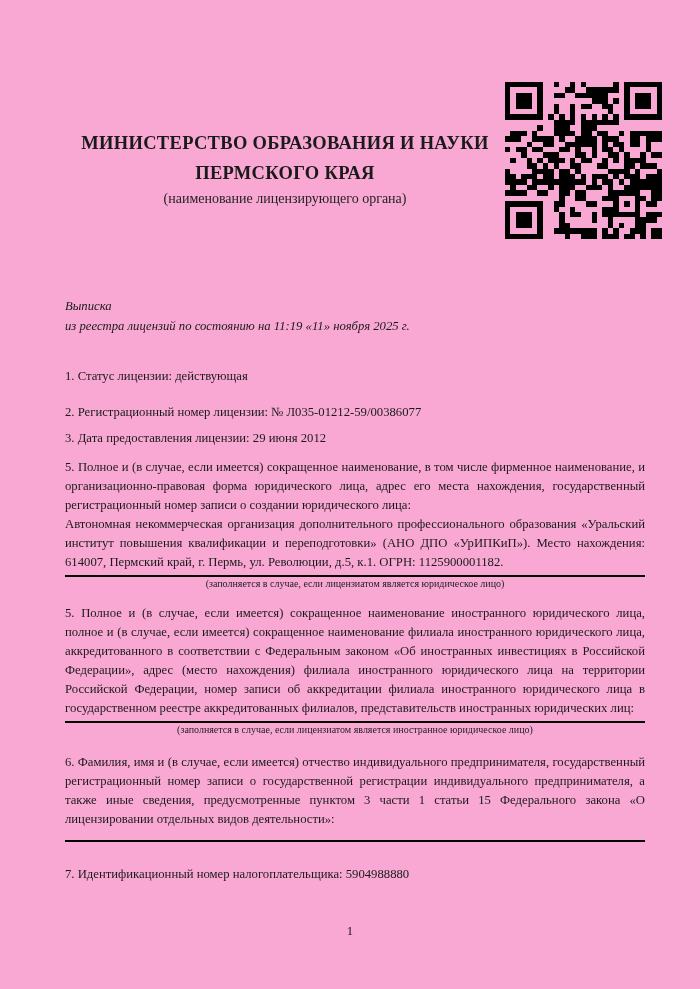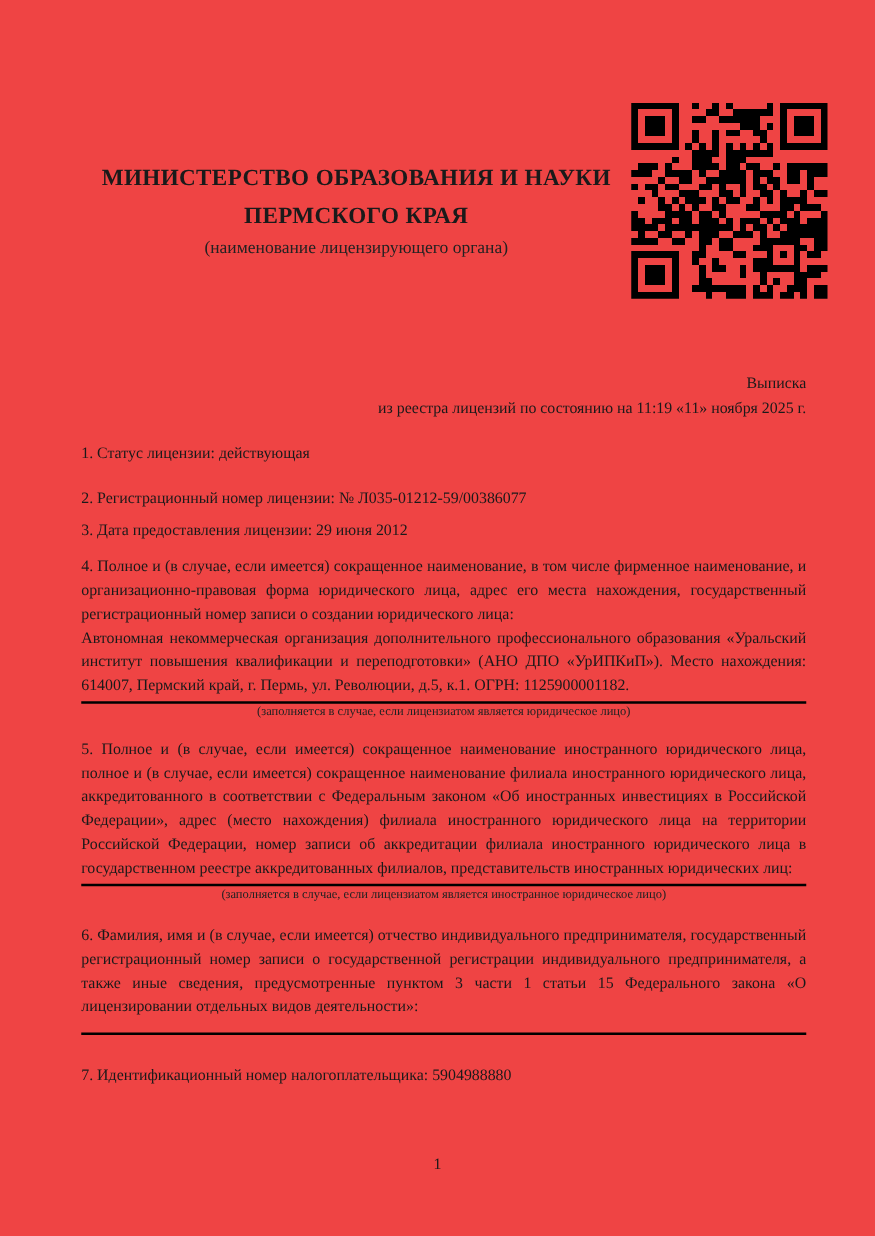--- a/index.html
+++ b/index.html
@@ -1,33 +1,33 @@
 <!DOCTYPE html>
 <html lang="ru"><head>
 <meta charset="utf-8">
 <style>
   html,body{margin:0;padding:0;background:#ffffff;}
   .page{
     position:relative;
     width:700px;height:989px;
-    background:#ef4444;
+    background:#f9a8d4;
     color:#1a1a1a;
     font-family:"Liberation Serif","DejaVu Serif",serif;
     overflow:hidden;
   }
   
   .top{position:absolute;left:65px;top:82px;right:38px;display:flex;align-items:flex-start;}
   .org{width:440px;padding-top:46px;text-align:center;}
   .org-name{font-weight:bold;font-size:18.5px;line-height:30px;letter-spacing:.3px;}
   .org-caption{font-size:14px;line-height:14px;margin-top:4px;color:#222;}
   .qr{width:157px;height:157px;margin-left:auto;display:block;shape-rendering:crispEdges;}
   
   .content{position:absolute;left:65px;top:296px;width:580px;font-size:12.7px;line-height:19px;}
   .content p{margin:0;}
-  .doc-title{text-align:right;line-height:20px;margin-bottom:17px;}
+  .doc-title{text-align:left;line-height:20px;margin-bottom:31px;font-style:italic;}
   .just{text-align:justify;}
   .note{text-align:center;font-size:10px;line-height:14px;margin-top:1px;color:#222;}
   .rule{border:none;border-top:2px solid #000;margin:3px 0 0 0;}
   .rule.gap{margin-top:11px;}
   .sec-1{margin-bottom:17px;}
   .sec-2{margin-bottom:7px;}
   .sec-3{margin-bottom:10px;}
   .sec-4{margin-bottom:13px;}
   .sec-5{margin-bottom:16px;}
   .sec-6{margin-bottom:23px;}
@@ -501,21 +501,21 @@
 
     <section class="sec-2">
       <p>2. Регистрационный номер лицензии: № Л035-01212-59/00386077</p>
     </section>
 
     <section class="sec-3">
       <p>3. Дата предоставления лицензии: 29 июня 2012</p>
     </section>
 
     <section class="sec-4">
-      <p class="just">4. Полное и (в случае, если имеется) сокращенное наименование, в том числе фирменное наименование, и организационно-правовая форма юридического лица, адрес его места нахождения, государственный регистрационный номер записи о создании юридического лица:</p>
+      <p class="just">5. Полное и (в случае, если имеется) сокращенное наименование, в том числе фирменное наименование, и организационно-правовая форма юридического лица, адрес его места нахождения, государственный регистрационный номер записи о создании юридического лица:</p>
       <p class="just">Автономная некоммерческая организация дополнительного профессионального образования «Уральский институт повышения квалификации и переподготовки» (АНО ДПО «УрИПКиП»). Место нахождения: 614007, Пермский край, г. Пермь, ул. Революции, д.5, к.1. ОГРН: 1125900001182.</p>
       <hr class="rule">
       <p class="note">(заполняется в случае, если лицензиатом является юридическое лицо)</p>
     </section>
 
     <section class="sec-5">
       <p class="just">5. Полное и (в случае, если имеется) сокращенное наименование иностранного юридического лица, полное и (в случае, если имеется) сокращенное наименование филиала иностранного юридического лица, аккредитованного в соответствии с Федеральным законом «Об иностранных инвестициях в Российской Федерации», адрес (место нахождения) филиала иностранного юридического лица на территории Российской Федерации, номер записи об аккредитации филиала иностранного юридического лица в государственном реестре аккредитованных филиалов, представительств иностранных юридических лиц:</p>
       <hr class="rule">
       <p class="note">(заполняется в случае, если лицензиатом является иностранное юридическое лицо)</p>
     </section>

